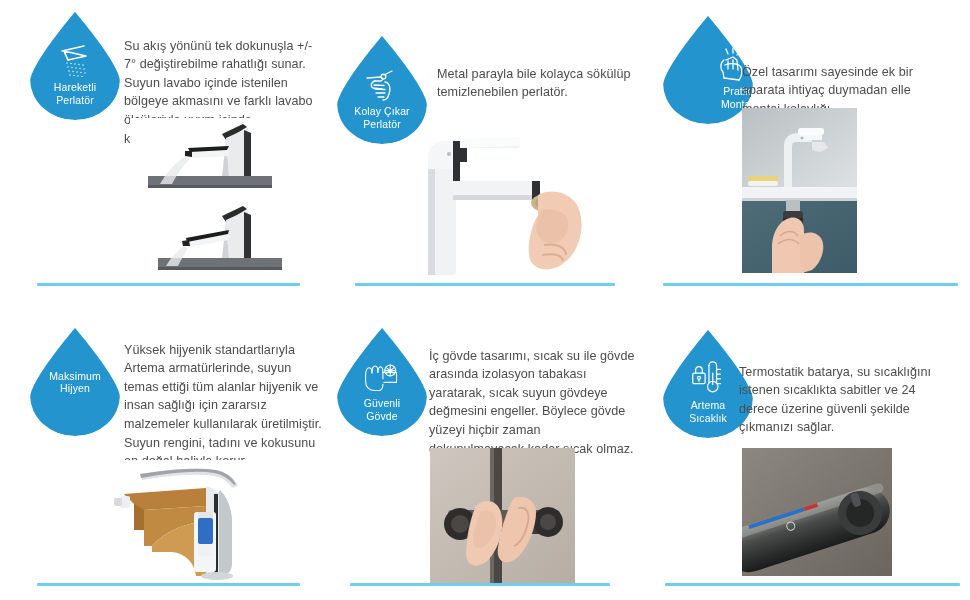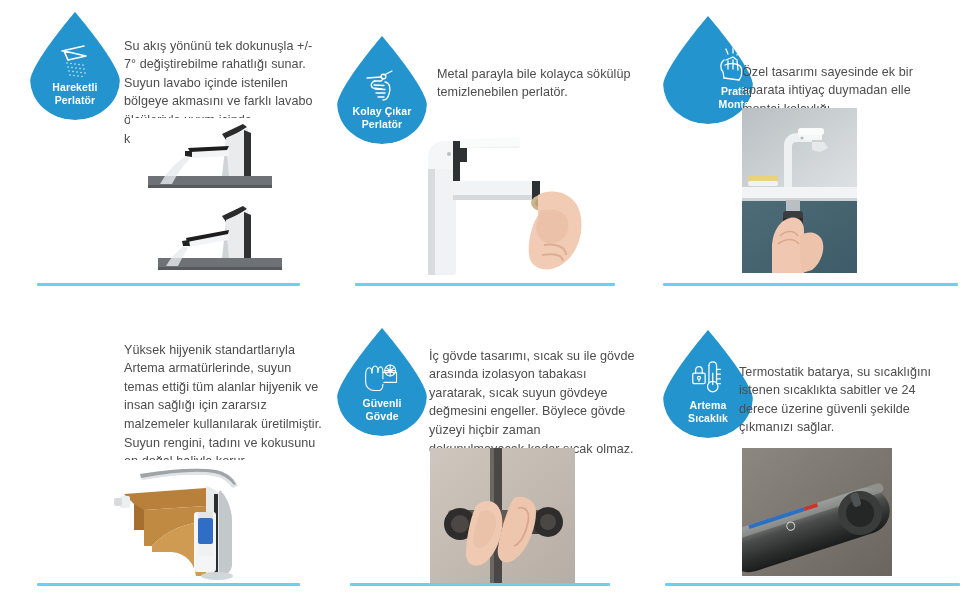--- a/index.html
+++ b/index.html
@@ -32,21 +32,21 @@
     border-radius: 50% 50% 50% 50% / 62% 62% 38% 38%;
     clip-path: path("M45 0 C45 0 90 52 90 70 C90 91 70 108 45 108 C20 108 0 91 0 70 C0 52 45 0 45 0 Z");
     display:flex; flex-direction:column;
     align-items:center; justify-content:flex-end;
     padding-bottom:14px;
   }
   .drop-icon { height:34px; width:40px; margin-bottom:4px; display:flex; align-items:flex-end; justify-content:center; }
   .drop-icon svg { display:block; }
   .drop-label {
     color:#ffffff;
-    font-weight:bold;
+    font-weight:normal;
     font-size:10.5px;
     line-height:12.5px;
     text-align:center;
     letter-spacing:.1px;
     white-space:pre-line;
   }
   .drop.noicon { justify-content:center; padding-bottom:0; }
 
   .para {
     position:absolute;
@@ -294,20 +294,25 @@
           <path d="M38 128 C44 122 52 122 56 128" stroke="#dba88f" stroke-width="1.6" fill="none"></path>
           <path d="M36 136 C44 130 52 130 57 136" stroke="#dba88f" stroke-width="1.6" fill="none"></path>
         </svg>
       </div>
 
       <div class="divider"></div>
     </div>
 
     <div class="cell" id="c4">
       <div class="head">
+        <div class="drop noicon">
+
+          <span class="drop-label">Maksimum
+Hijyen</span>
+        </div>
         <p class="para">Yüksek hijyenik standartlarıyla Artema armatürlerinde, suyun temas ettiği tüm alanlar hijyenik ve insan sağlığı için zararsız malzemeler kullanılarak üretilmiştir. Suyun rengini, tadını ve kokusunu en doğal haliyle korur.</p>
       </div>
 
       <div class="media">
         <svg class="ph" viewBox="0 0 180 120" preserveAspectRatio="xMidYMid meet">
           <rect width="180" height="120" fill="#ffffff"></rect>
 
           <path d="M30 14 Q80 6 106 10 Q122 13 128 26 L122 28 Q116 18 104 16 Q80 12 32 20 Z" fill="#dfe3e5"></path>
           <path d="M30 14 Q80 6 106 10 Q120 13 126 24 L124 25 Q116 15 104 13 Q80 9 31 18 Z" fill="#9ea4a8"></path>
 

